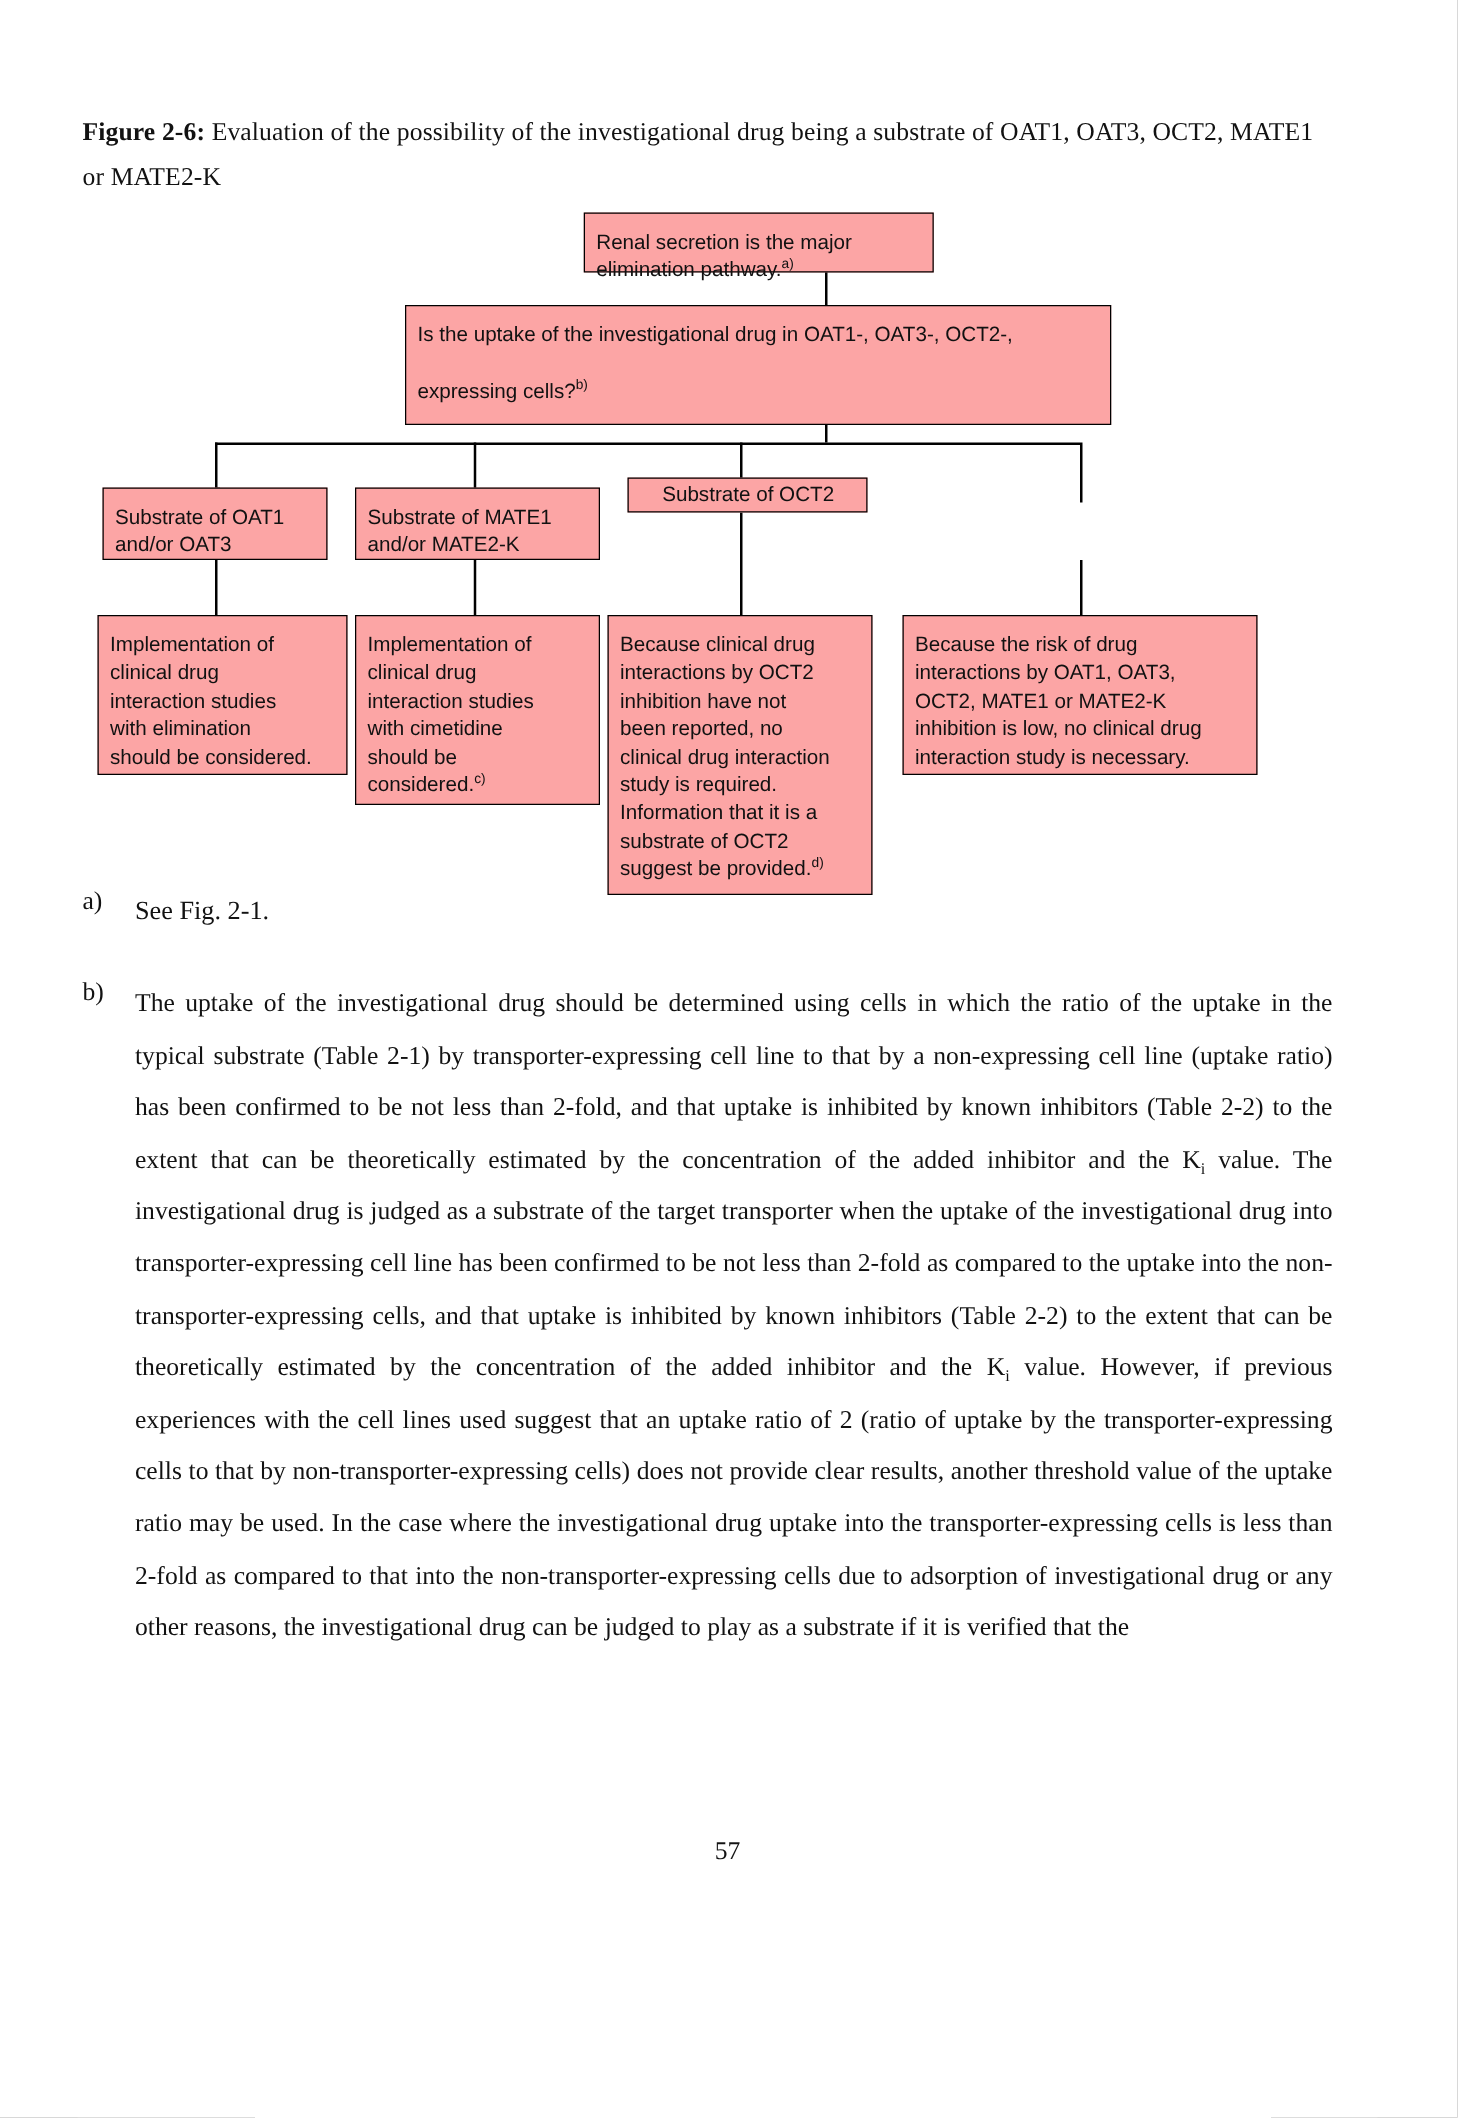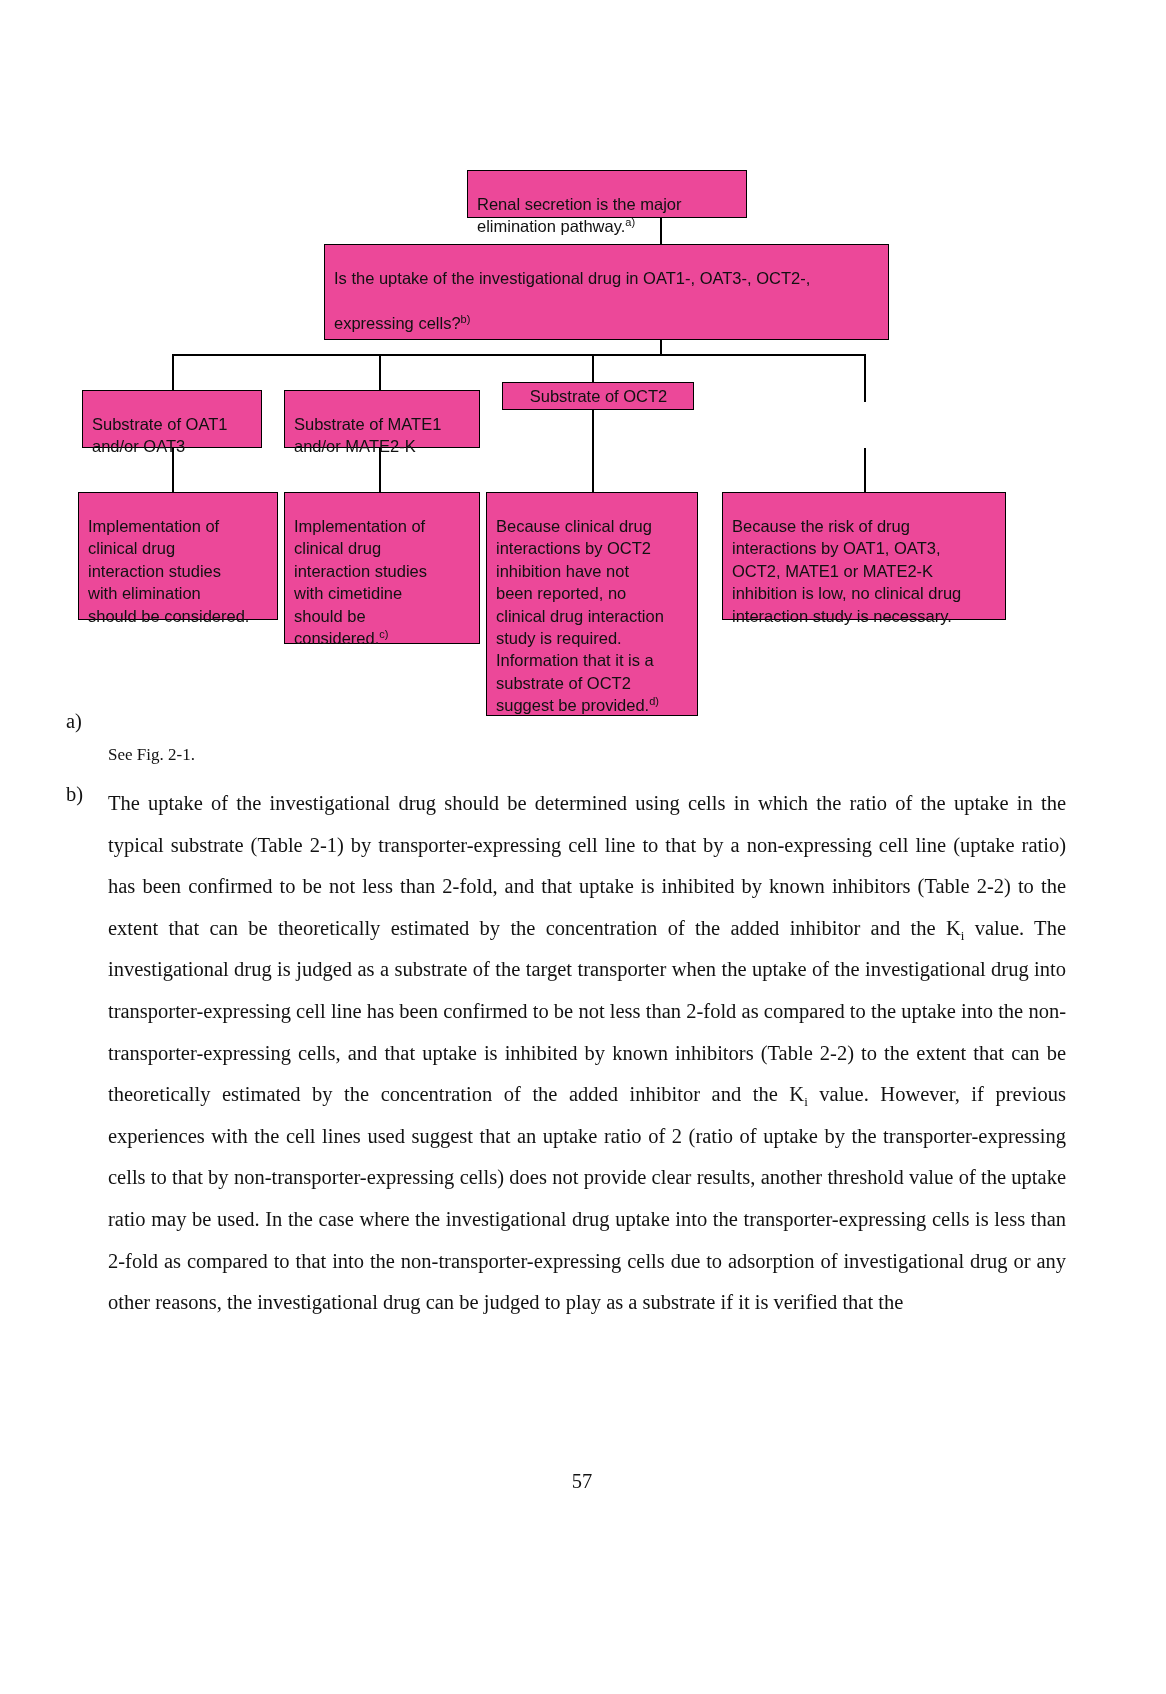--- a/index.html
+++ b/index.html
@@ -45,26 +45,26 @@
     position: absolute;
     left: 0;
     top: 160px;
     width: 1040px;
     height: 560px;
   }
   .fbox {
     position: absolute;
     box-sizing: border-box;
     border: 1.6px solid #000;
-    background: #ec4899;
+    background: #fca5a5;
     font-family: "Liberation Sans", sans-serif;
     font-size: 16.5px;
     line-height: 22.4px;
     color: #111;
-    padding: 22px 8px 4px 9px;
+    padding: 12px 8px 4px 9px;
     z-index: 3;
   }
   .fbox .sup {
     font-size: 11px;
     vertical-align: super;
     line-height: 0;
   }
   .ln {
     position: absolute;
     background: #000;
@@ -75,25 +75,24 @@
   .note-marker {
     position: absolute;
     left: 4px;
     font-size: 20.5px;
     color: #121212;
   }
   .note-body {
     position: absolute;
     left: 46px;
     width: 958px;
-    font-size: 17px;
+    font-size: 21px;
     line-height: 36px;
     color: #121212;
     text-align: justify;
-    margin-top: 27px;
   }
   .para-b {
     position: absolute;
     left: 46px;
     top: 1086px;
     width: 958px;
     font-size: 20.5px;
     line-height: 41.6px;
     color: #121212;
     text-align: justify;
@@ -110,20 +109,23 @@
     font-size: 20.5px;
     color: #121212;
   }
 </style>
 </head>
 <body>
 
 <div class="page">
   <div class="page-inner">
 
+    <div class="fig-caption">
+      <b>Figure 2-6:</b><span> Evaluation of the possibility of the investigational drug being a substrate of OAT1, OAT3, OCT2, MATE1 or MATE2-K</span>
+    </div>
 
     <div class="flow">
 
       <div class="ln lnv" style="left:598px; top:56px; height:32px;"></div>
 
       <div class="ln lnv" style="left:598px; top:168px; height:26px;"></div>
 
       <div class="ln lnh" style="left:110px; top:194px; width:692px;"></div>
 
       <div class="ln lnv" style="left:110px; top:194px; height:38px;"></div>

